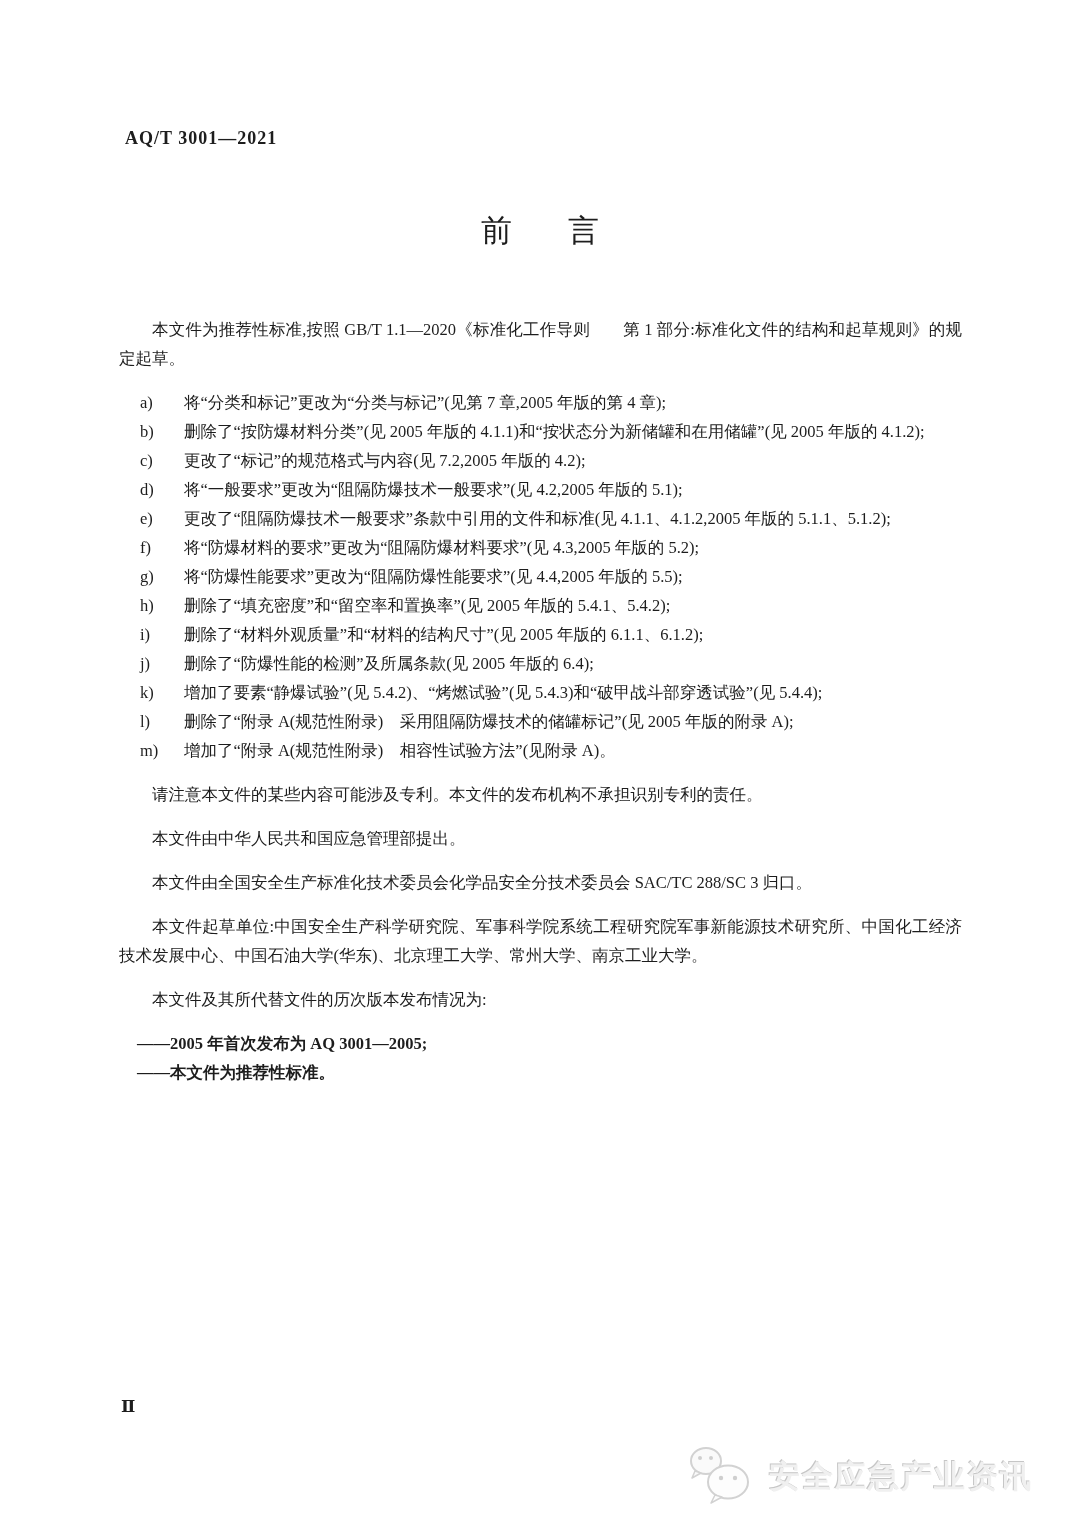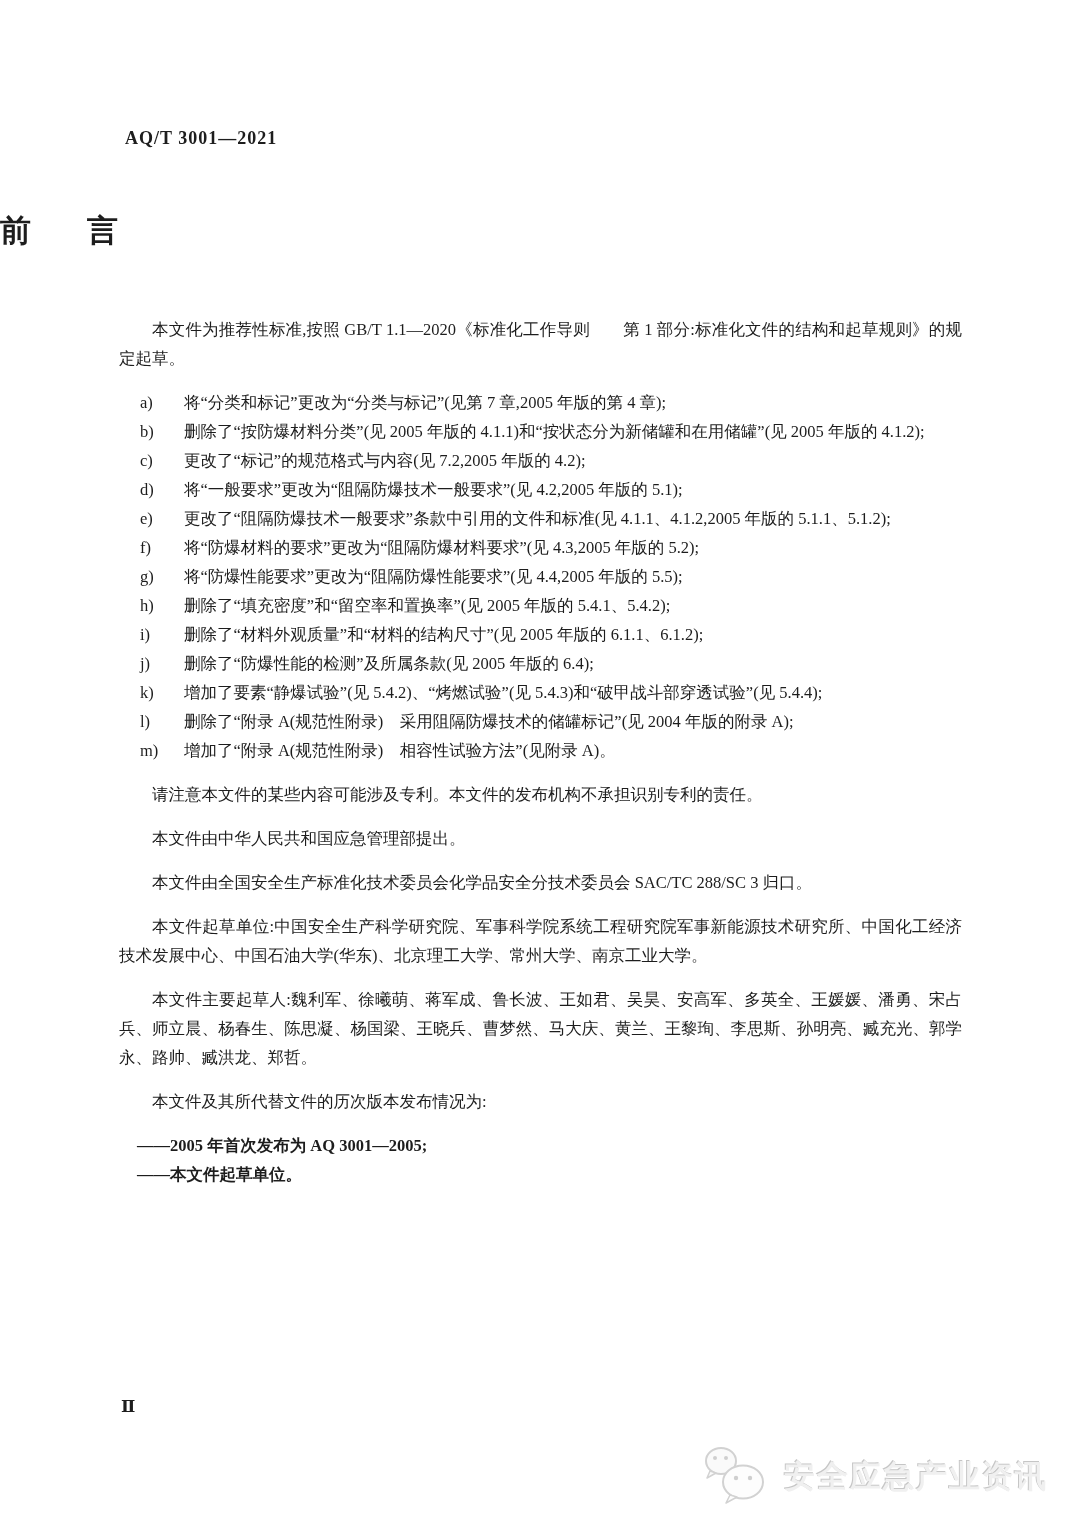--- a/index.html
+++ b/index.html
@@ -12,21 +12,22 @@
     color:#1d1d1d;
   }
   .doc-number {
     position:absolute; top:128px; left:125px;
     font-size:18px; font-weight:700;
     font-family:"Liberation Serif","DejaVu Serif",serif;
     letter-spacing:1px;
   }
   .doc-title {
     position:absolute; top:210px; left:0; width:100%;
-    font-size:31px; font-weight:700;
+    text-align:center;
+    font-size:31px; font-weight:400;
     font-family:"Liberation Sans","DejaVu Sans",sans-serif;
   }
   .doc-title .title-text {
     display:inline-block;
     letter-spacing:56px;
     margin-right:-56px;
   }
   .body-text {
     position:absolute; left:104px; top:300px; width:873px;
     font-size:16.5px; line-height:29px;
@@ -36,21 +37,21 @@
   .change-list { margin:0; }
   .change-item { display:flex; padding-left:36px; }
   .change-marker { flex:0 0 44px; width:44px; }
   .change-text { flex:1; text-align:justify; }
   p.history { margin:0; text-indent:2em;font-weight:bold; }
   .page-number {
     position:absolute; left:121px; top:1396px;
     font-size:17px; font-weight:700;
   }
   .watermark {
-    position:absolute; right:32px; top:1444px;
+    position:absolute; right:47px; top:1444px;
     display:flex; align-items:center; gap:12px;
     user-select:none;
   }
   .watermark-text {
     font-size:31px; font-weight:700;
     font-family:"Liberation Sans","DejaVu Sans",sans-serif;
     color:#f0f0f0;
     text-shadow:-1px -1px 0 #c6c6c6, 1px 1px 0 #ffffff;
     letter-spacing:2px;
     white-space:nowrap;
@@ -109,37 +110,36 @@
     <div class="change-item">
       <span class="change-marker">j)</span>
       <span class="change-text">删除了“防爆性能的检测”及所属条款(见 2005 年版的 6.4);</span>
     </div>
     <div class="change-item">
       <span class="change-marker">k)</span>
       <span class="change-text">增加了要素“静爆试验”(见 5.4.2)、“烤燃试验”(见 5.4.3)和“破甲战斗部穿透试验”(见 5.4.4);</span>
     </div>
     <div class="change-item">
       <span class="change-marker">l)</span>
-      <span class="change-text">删除了“附录 A(规范性附录)　采用阻隔防爆技术的储罐标记”(见 2004 年版的附录 A);</span>
+      <span class="change-text">删除了“附录 A(规范性附录)　采用阻隔防爆技术的储罐标记”(见 2005 年版的附录 A);</span>
     </div>
     <div class="change-item">
       <span class="change-marker">m)</span>
       <span class="change-text">增加了“附录 A(规范性附录)　相容性试验方法”(见附录 A)。</span>
     </div>
   </div>
 
   <p class="para">请注意本文件的某些内容可能涉及专利。本文件的发布机构不承担识别专利的责任。</p>
   <p class="para">本文件由中华人民共和国应急管理部提出。</p>
   <p class="para">本文件由全国安全生产标准化技术委员会化学品安全分技术委员会 SAC/TC 288/SC 3 归口。</p>
   <p class="para">本文件起草单位:中国安全生产科学研究院、军事科学院系统工程研究院军事新能源技术研究所、中国化工经济技术发展中心、中国石油大学(华东)、北京理工大学、常州大学、南京工业大学。</p>
-  <p class="para">本文件主要起草人:魏利军、徐曦萌、蒋军成、鲁长波、王如君、吴昊、安高军、多英全、王媛媛、潘勇、宋占兵、师立晨、杨春生、陈思凝、杨国梁、王晓兵、曹梦然、马大庆、黄兰、王黎珣、李思斯、孙明亮、臧充光、郭学永、路帅、臧洪龙、郑哲。</p>
   <p class="para">本文件及其所代替文件的历次版本发布情况为:</p>
 
   <p class="history">——2005 年首次发布为 AQ 3001—2005;</p>
-  <p class="history">——本文件起草单位。</p>
+  <p class="history">——本文件为推荐性标准。</p>
 
 </div>
 
 <div class="page-number">Ⅱ</div>
 
 <div class="watermark">
   <span>
     <svg width="72" height="62" viewBox="0 0 72 62" xmlns="http://www.w3.org/2000/svg">
 
       <ellipse cx="21" cy="17" rx="15" ry="13" fill="#fafafa" stroke="#d2d2d2" stroke-width="2"></ellipse>

